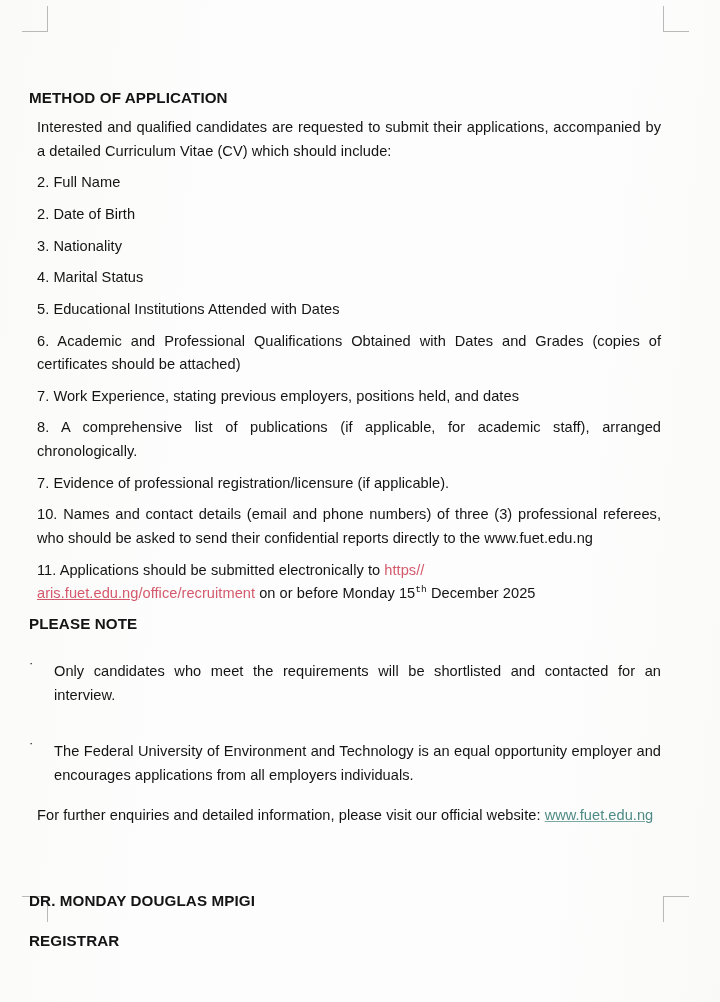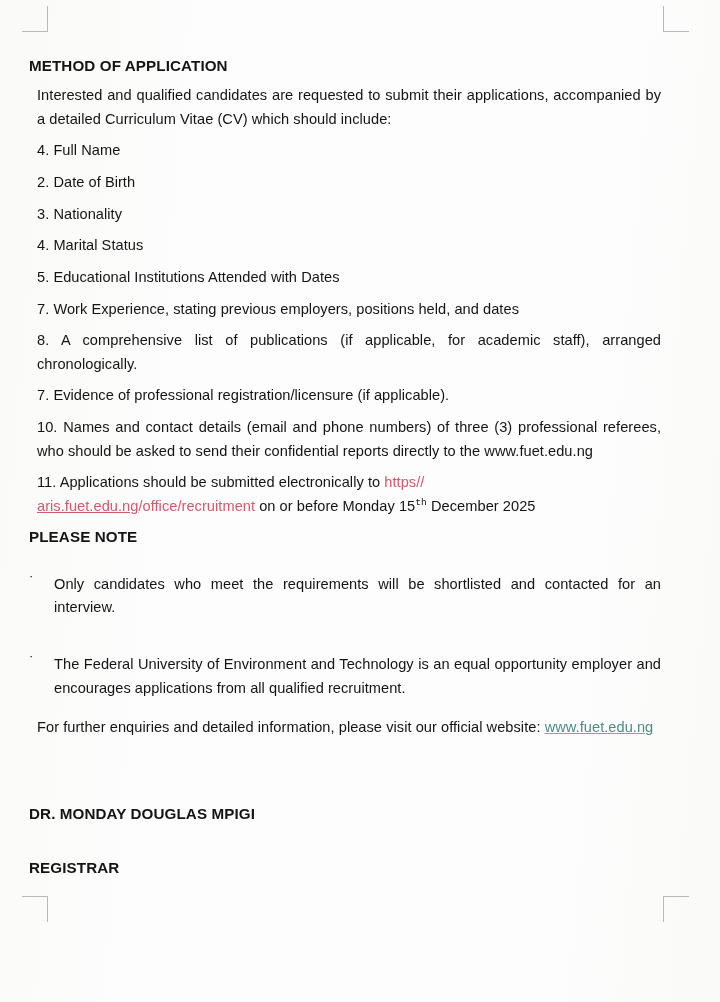--- a/index.html
+++ b/index.html
@@ -58,21 +58,21 @@
   .crop-bl .v { left: 25px; top: 0; }
 
   .crop-br { left: 663px; top: 896px; }
   .crop-br .h { top: 0; left: 0; }
   .crop-br .v { left: 0; top: 0; }
 
   
   .content {
     position: absolute;
     left: 29px;
-    top: 56px;
+    top: 88px;
     width: 640px;
   }
 
   .h-bold {
     font-size: 15.2px;
     font-weight: bold;
     line-height: 1.32;
     letter-spacing: 0.1px;
     margin: 0;
   }
@@ -117,21 +117,21 @@
     text-decoration-color: #7fa9a5;
   }
   sup {
     font-size: 0.66em;
     vertical-align: super;
     line-height: 0;
     font-family: Liberation Mono, monospace;
   }
 
   .sig { margin-top: 64px; }
-  .sig-2 { margin-top: 34px; }
+  .sig-2 { margin-top: 20px; }
 
   .nowrap-block { text-align: left; }
 </style>
 </head>
 <body>
 
 <div class="page">
   <div class="scan-tint"></div>
 
   <div class="crop crop-tl">
@@ -150,43 +150,44 @@
     <i class="h"></i>
       <i class="v"></i>
   </div>
 
   <div class="content">
 
     <h1 class="h-bold">METHOD OF APPLICATION</h1>
 
     <p class="body gap-lg">Interested and qualified candidates are requested to submit their applications, accompanied by a detailed Curriculum Vitae (CV) which should include:</p>
 
-    <p class="body gap-md">4. Full Name</p>
+    <p class="body gap-md">2. Full Name</p>
     <p class="body gap-md">2. Date of Birth</p>
     <p class="body gap-md">3. Nationality</p>
     <p class="body gap-md">4. Marital Status</p>
     <p class="body gap-md">5. Educational Institutions Attended with Dates</p>
+    <p class="body gap-md">6. Academic and Professional Qualifications Obtained with Dates and Grades (copies of certificates should be attached)</p>
     <p class="body gap-md">7. Work Experience, stating previous employers, positions held, and dates</p>
     <p class="body gap-md">8. A comprehensive list of publications (if applicable, for academic staff), arranged chronologically.</p>
     <p class="body gap-md">7. Evidence of professional registration/licensure (if applicable).</p>
 
     <p class="body gap-md"><span>10. Names and contact details (email and phone numbers) of three (3) professional referees, who should be asked to send their confidential reports directly to the</span> <span>www.fuet.edu.ng</span></p>
 
     <p class="body gap-md nowrap-block"><span>11. Applications should be submitted electronically to </span><span class="link-red">https//</span><br><span class="link-red-u">aris.fuet.edu.ng</span><span class="link-red">/office/recruitment</span><span> on or before Monday 15</span><sup>th</sup><span> December 2025</span></p>
 
     <h2 class="h-bold gap-tight">PLEASE NOTE</h2>
 
     <div class="bullet-row gap-lg">
       <span class="bullet-mark">·</span>
       <p class="body">Only candidates who meet the requirements will be shortlisted and contacted for an interview.</p>
     </div>
 
     <div class="bullet-row gap-md">
       <span class="bullet-mark">·</span>
-      <p class="body">The Federal University of Environment and Technology is an equal opportunity employer and encourages applications from all qualified recruitment.</p>
+      <p class="body">The Federal University of Environment and Technology is an equal opportunity employer and encourages applications from all employers individuals.</p>
     </div>
 
     <p class="body gap-md"><span>For further enquiries and detailed information, please visit our official website: </span><span class="link-teal">www.fuet.edu.ng</span></p>
 
     <p class="h-bold sig">DR. MONDAY DOUGLAS MPIGI</p>
     <p class="h-bold sig-2">REGISTRAR</p>
 
   </div>
 </div>
 

